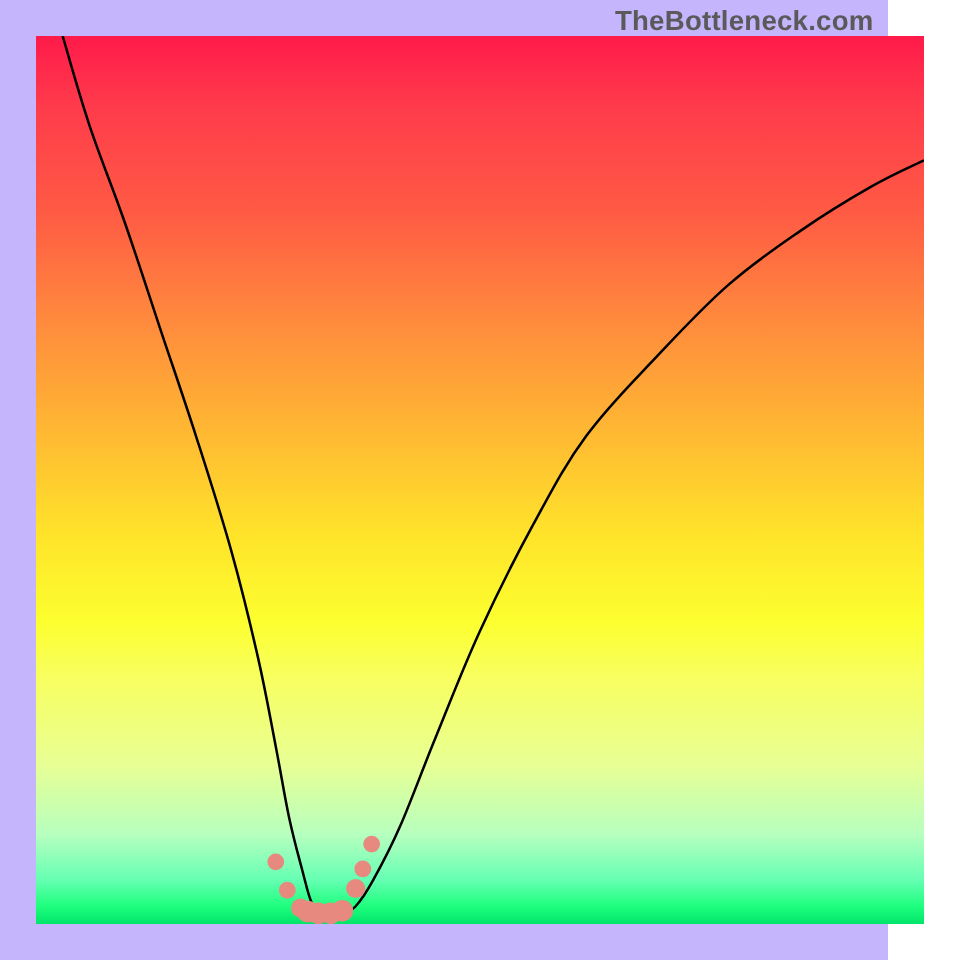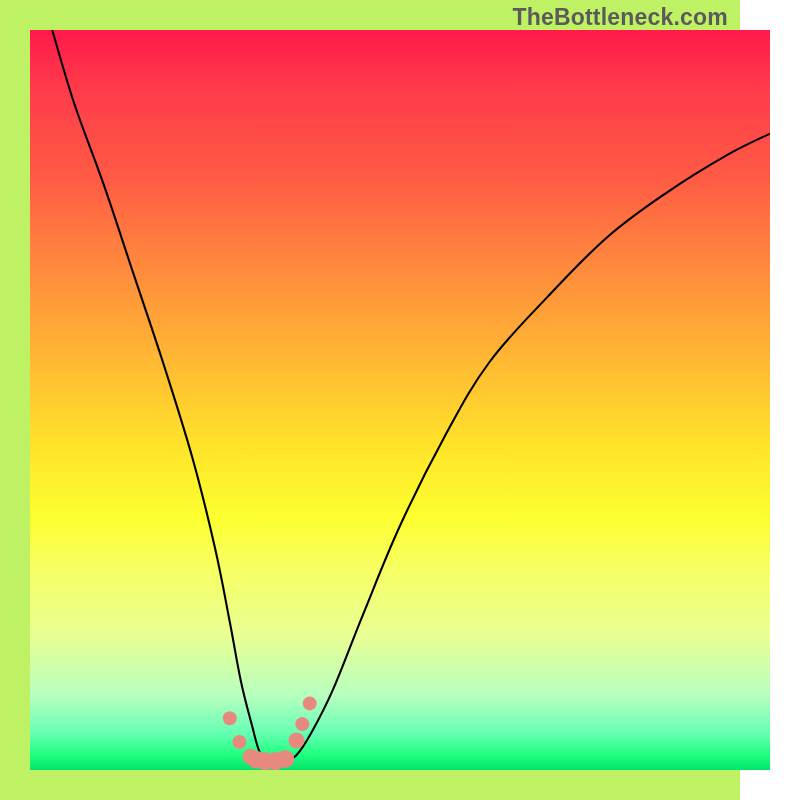--- a/index.html
+++ b/index.html
@@ -6,21 +6,21 @@
     margin: 0;
     padding: 0;
     width: 800px;
     height: 800px;
     overflow: hidden;
   }
   .container {
     position: relative;
     width: 740px;
     height: 800px;
-    background: #bef264;
+    background: #c4b5fd;
   }
   .plot-area {
     position: absolute;
     left: 30px;
     top: 30px;
     width: 740px;
     height: 740px;
     background: linear-gradient(to bottom,
       #ff1a4a 0%,
       #ff3b4b 8%,

